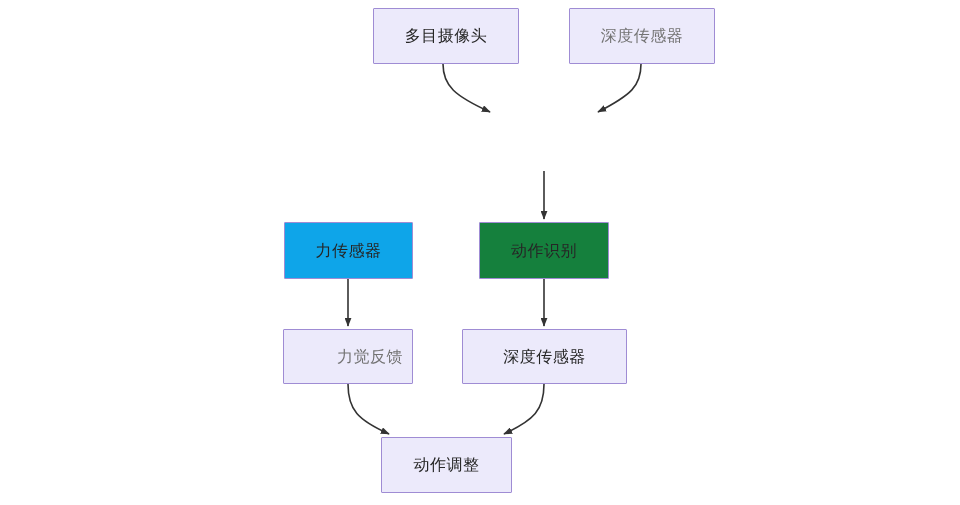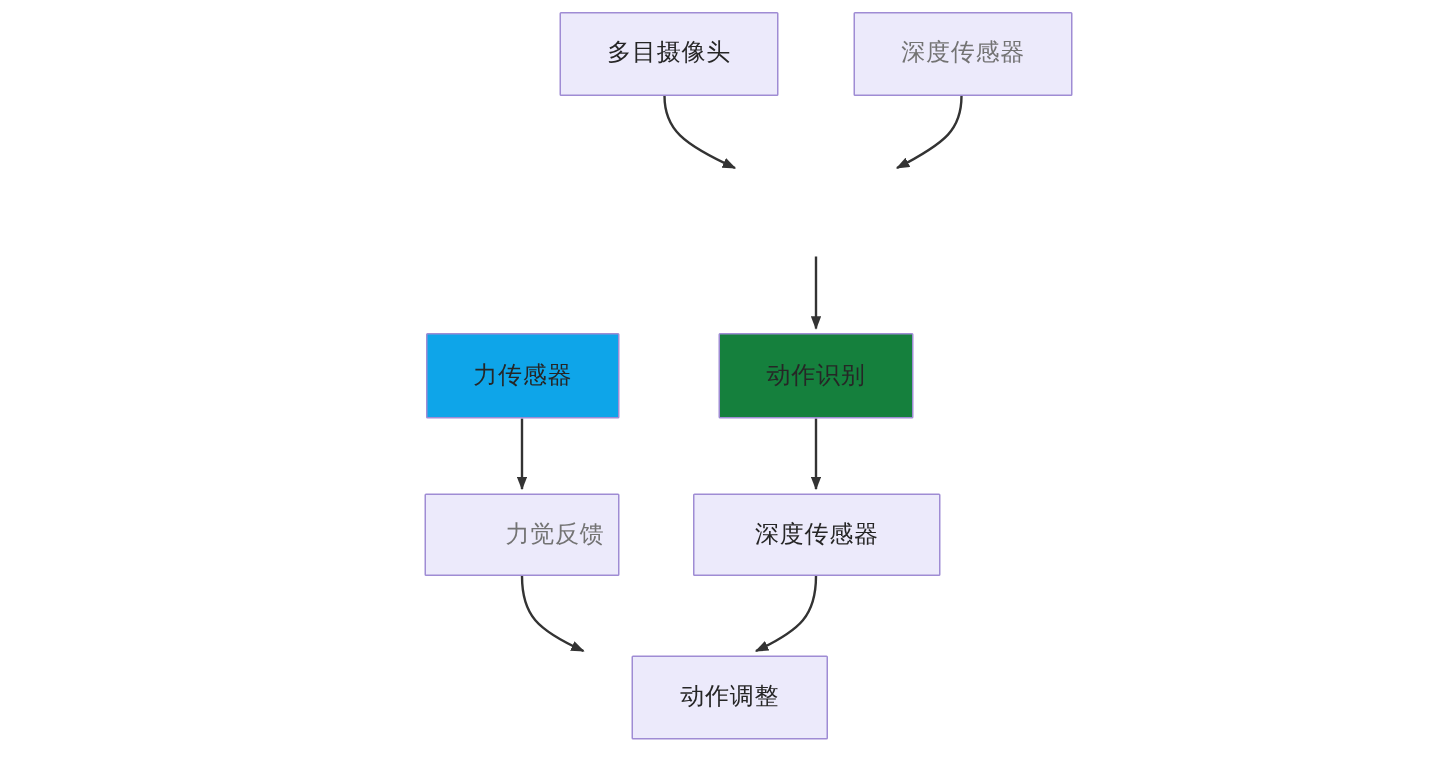--- a/index.html
+++ b/index.html
@@ -89,17 +89,17 @@
   </div>
 
   <div class="node" style="left: 283px; top: 329px; width: 130px; height: 55px; background: rgb(236, 234, 251); border-color: rgb(159, 140, 212); color: #737373; padding-left: 44px;">
     <span class="node-label">力觉反馈</span>
   </div>
 
   <div class="node" style="left: 462px; top: 329px; width: 165px; height: 55px; background: rgb(236, 234, 251); border-color: rgb(159, 140, 212); color: rgb(38, 38, 38);">
     <span class="node-label">深度传感器</span>
   </div>
 
-  <div class="node" style="left: 381px; top: 437px; width: 131px; height: 56px; background: rgb(236, 234, 251); border-color: rgb(159, 140, 212); color: rgb(38, 38, 38); margin-left: 40px;">
+  <div class="node" style="left: 381px; top: 437px; width: 131px; height: 56px; background: rgb(236, 234, 251); border-color: rgb(159, 140, 212); color: rgb(38, 38, 38);">
     <span class="node-label">动作调整</span>
   </div>
 
 </div>
 
 </body></html>

